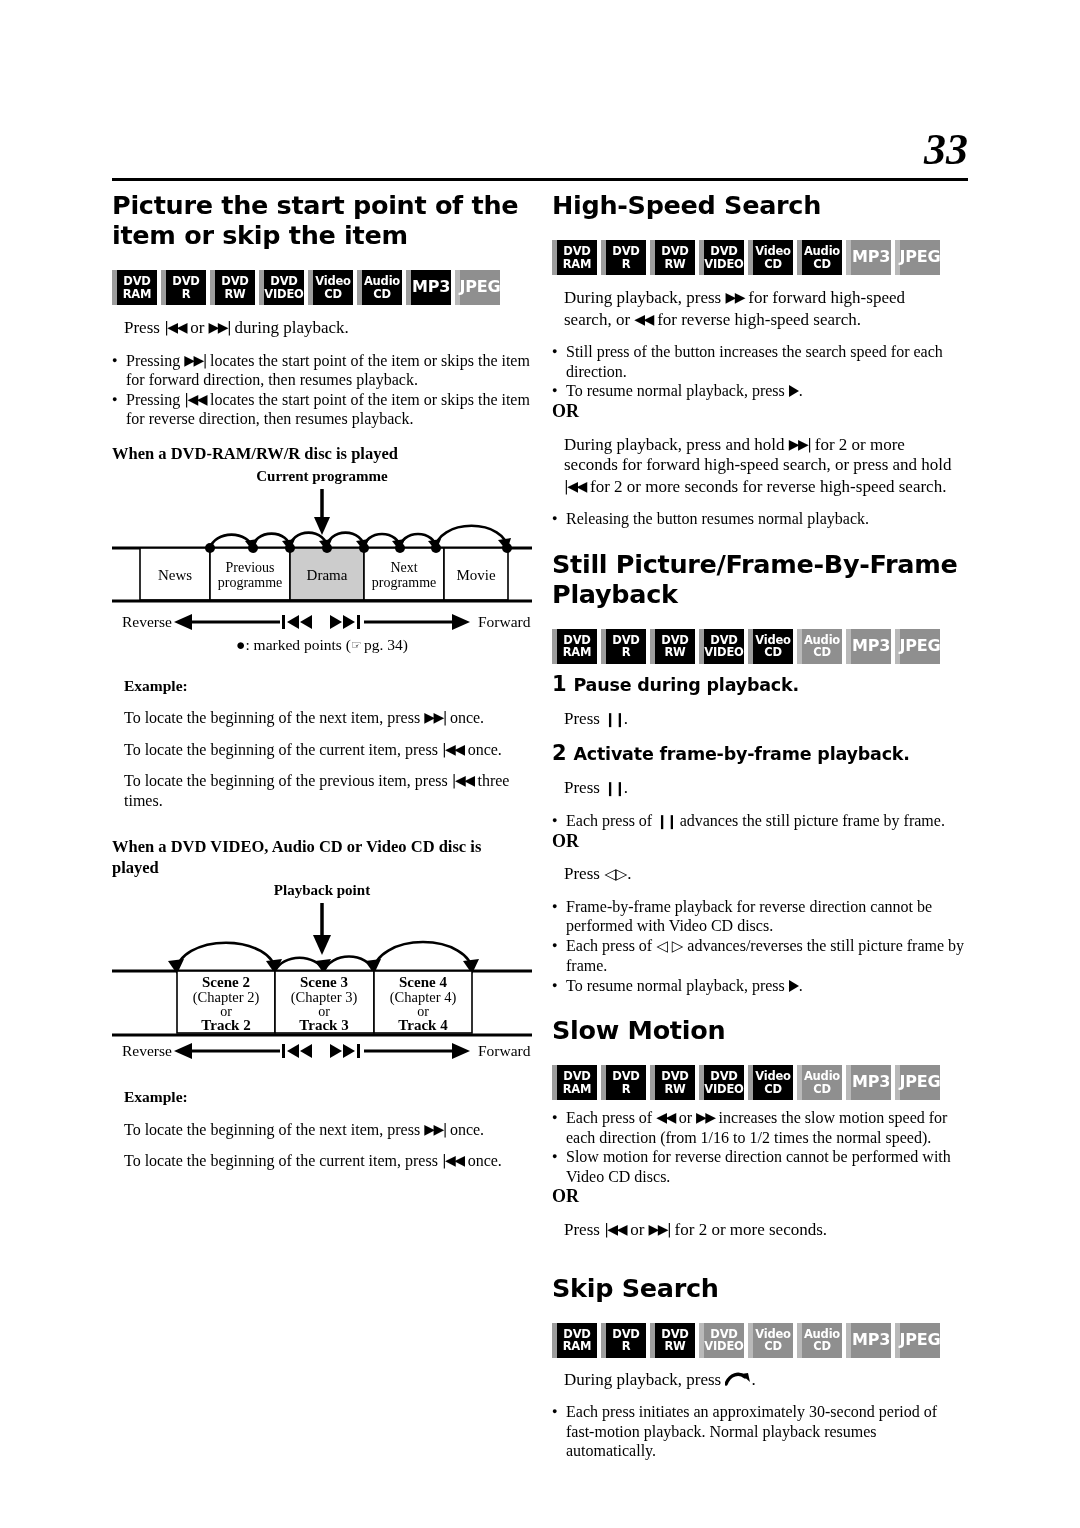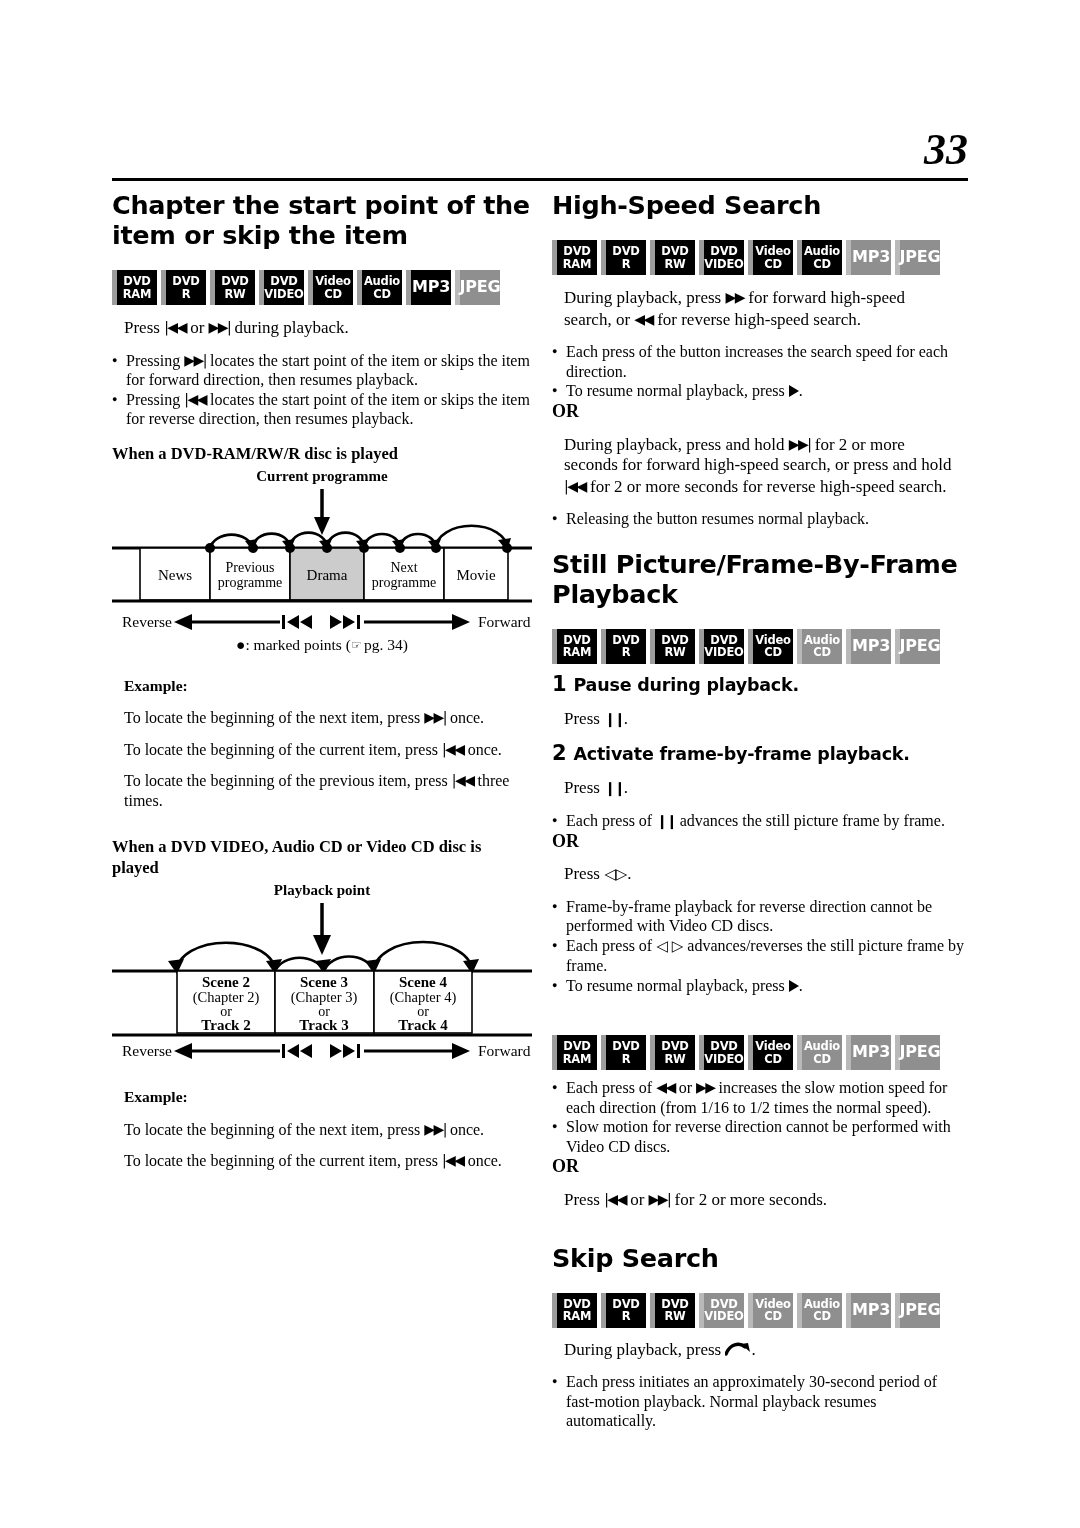--- a/index.html
+++ b/index.html
@@ -150,21 +150,21 @@
 </head>
 <body>
 
 <div class="page">
 
   <div class="pagenum">33</div>
   <div class="toprule"></div>
 
   <div class="col-left">
 
-    <h1 class="sect">Chapter the start point of the item or skip the item</h1>
+    <h1 class="sect">Picture the start point of the item or skip the item</h1>
 
     <div class="iconrow">
       <div class="disc on">
           <div>
             <span class="t2">DVD</span>
             <span class="t2">RAM</span>
           </div>
         </div>
       <div class="disc on">
           <div>
@@ -454,21 +454,21 @@
         </div>
     </div>
     <p class="body">
       <span>During playback, press</span>
       <span class="g">▶▶</span>
       <span>for forward high-speed search, or</span>
       <span class="g">◀◀</span>
       <span>for reverse high-speed search.</span>
     </p>
     <ul class="bul">
-      <li>Each press of the button increases the search speed for each direction.</li>
+      <li>Still press of the button increases the search speed for each direction.</li>
       <li>
         <span>To resume normal playback, press</span>
         <span class="tri-r"></span><span>.</span>
       </li>
     </ul>
     <p class="orword">OR</p>
     <p class="body">
       <span>During playback, press and hold</span>
       <span class="g">▶▶|</span>
       <span>for 2 or more seconds for forward high-speed search, or press and hold</span>
@@ -566,20 +566,21 @@
         <span>advances/reverses the still picture frame by frame.</span>
       </li>
       <li>
         <span>To resume normal playback, press</span>
         <span class="tri-r"></span><span>.</span>
       </li>
     </ul>
 
     <div class="spacer20"></div>
 
+    <h1 class="sect">Slow Motion</h1>
     <div class="iconrow">
       <div class="disc on">
           <div>
             <span class="t2">DVD</span>
             <span class="t2">RAM</span>
           </div>
         </div>
       <div class="disc on">
           <div>
             <span class="t2">DVD</span>

